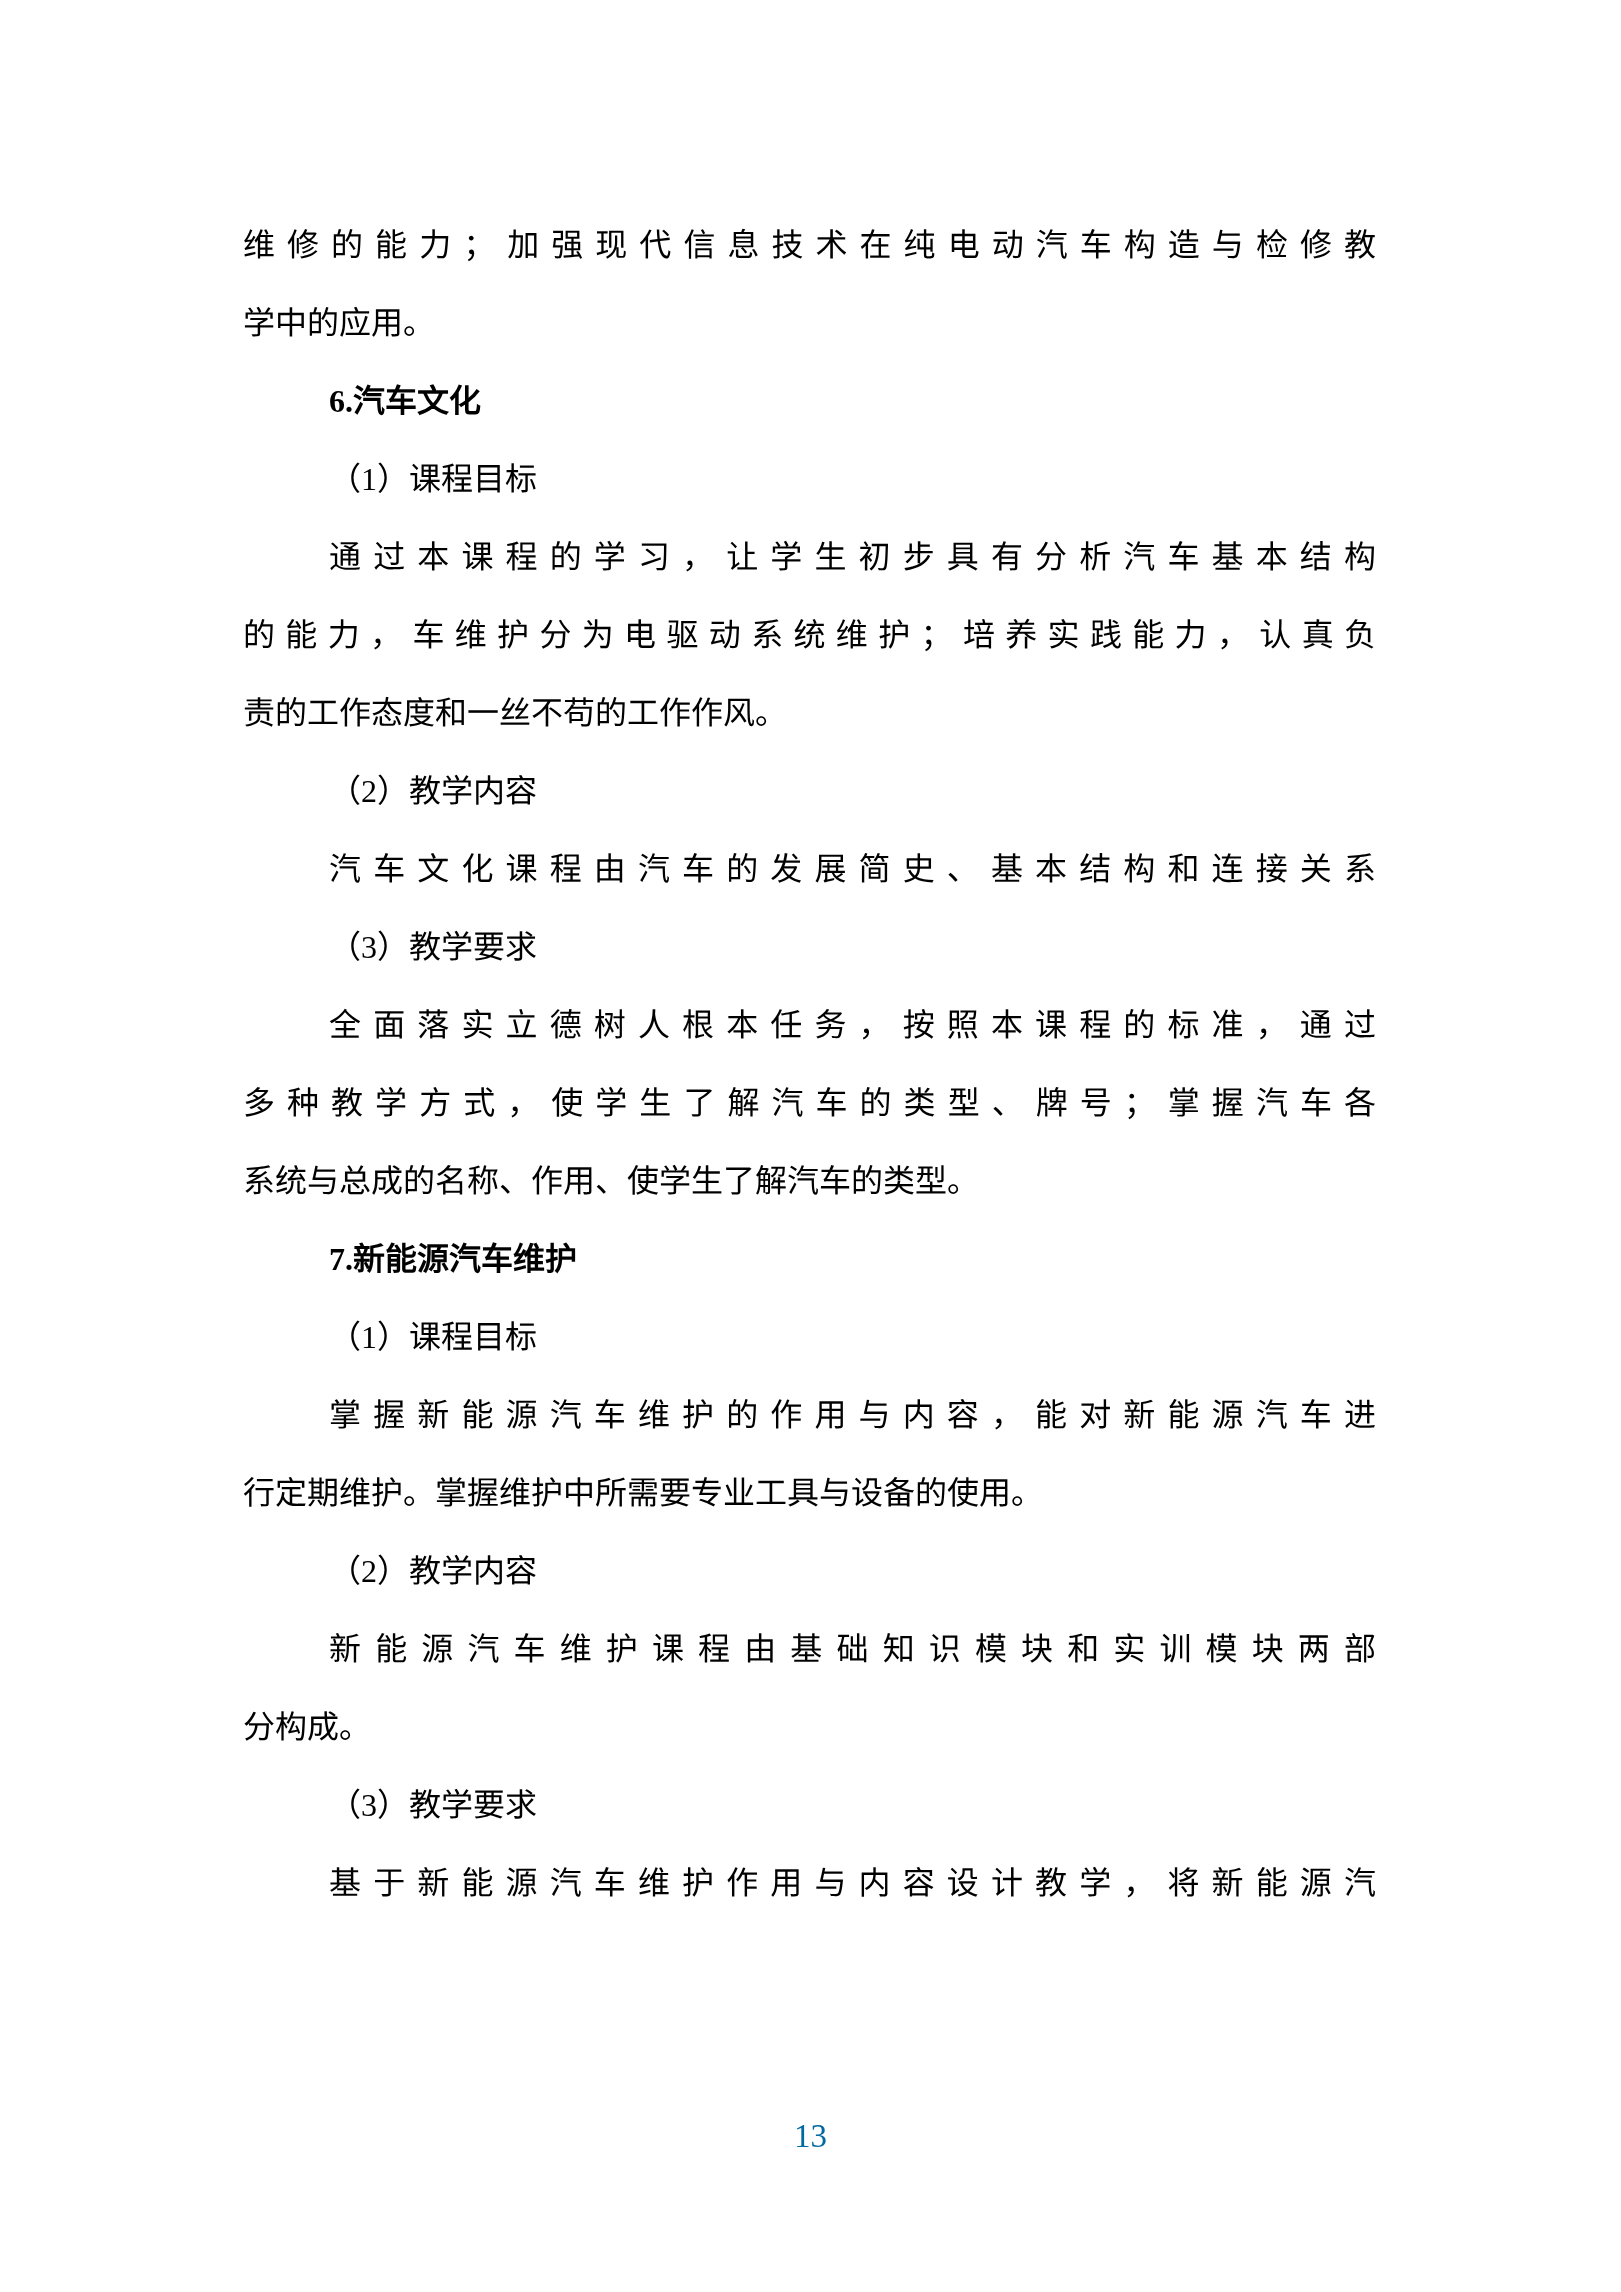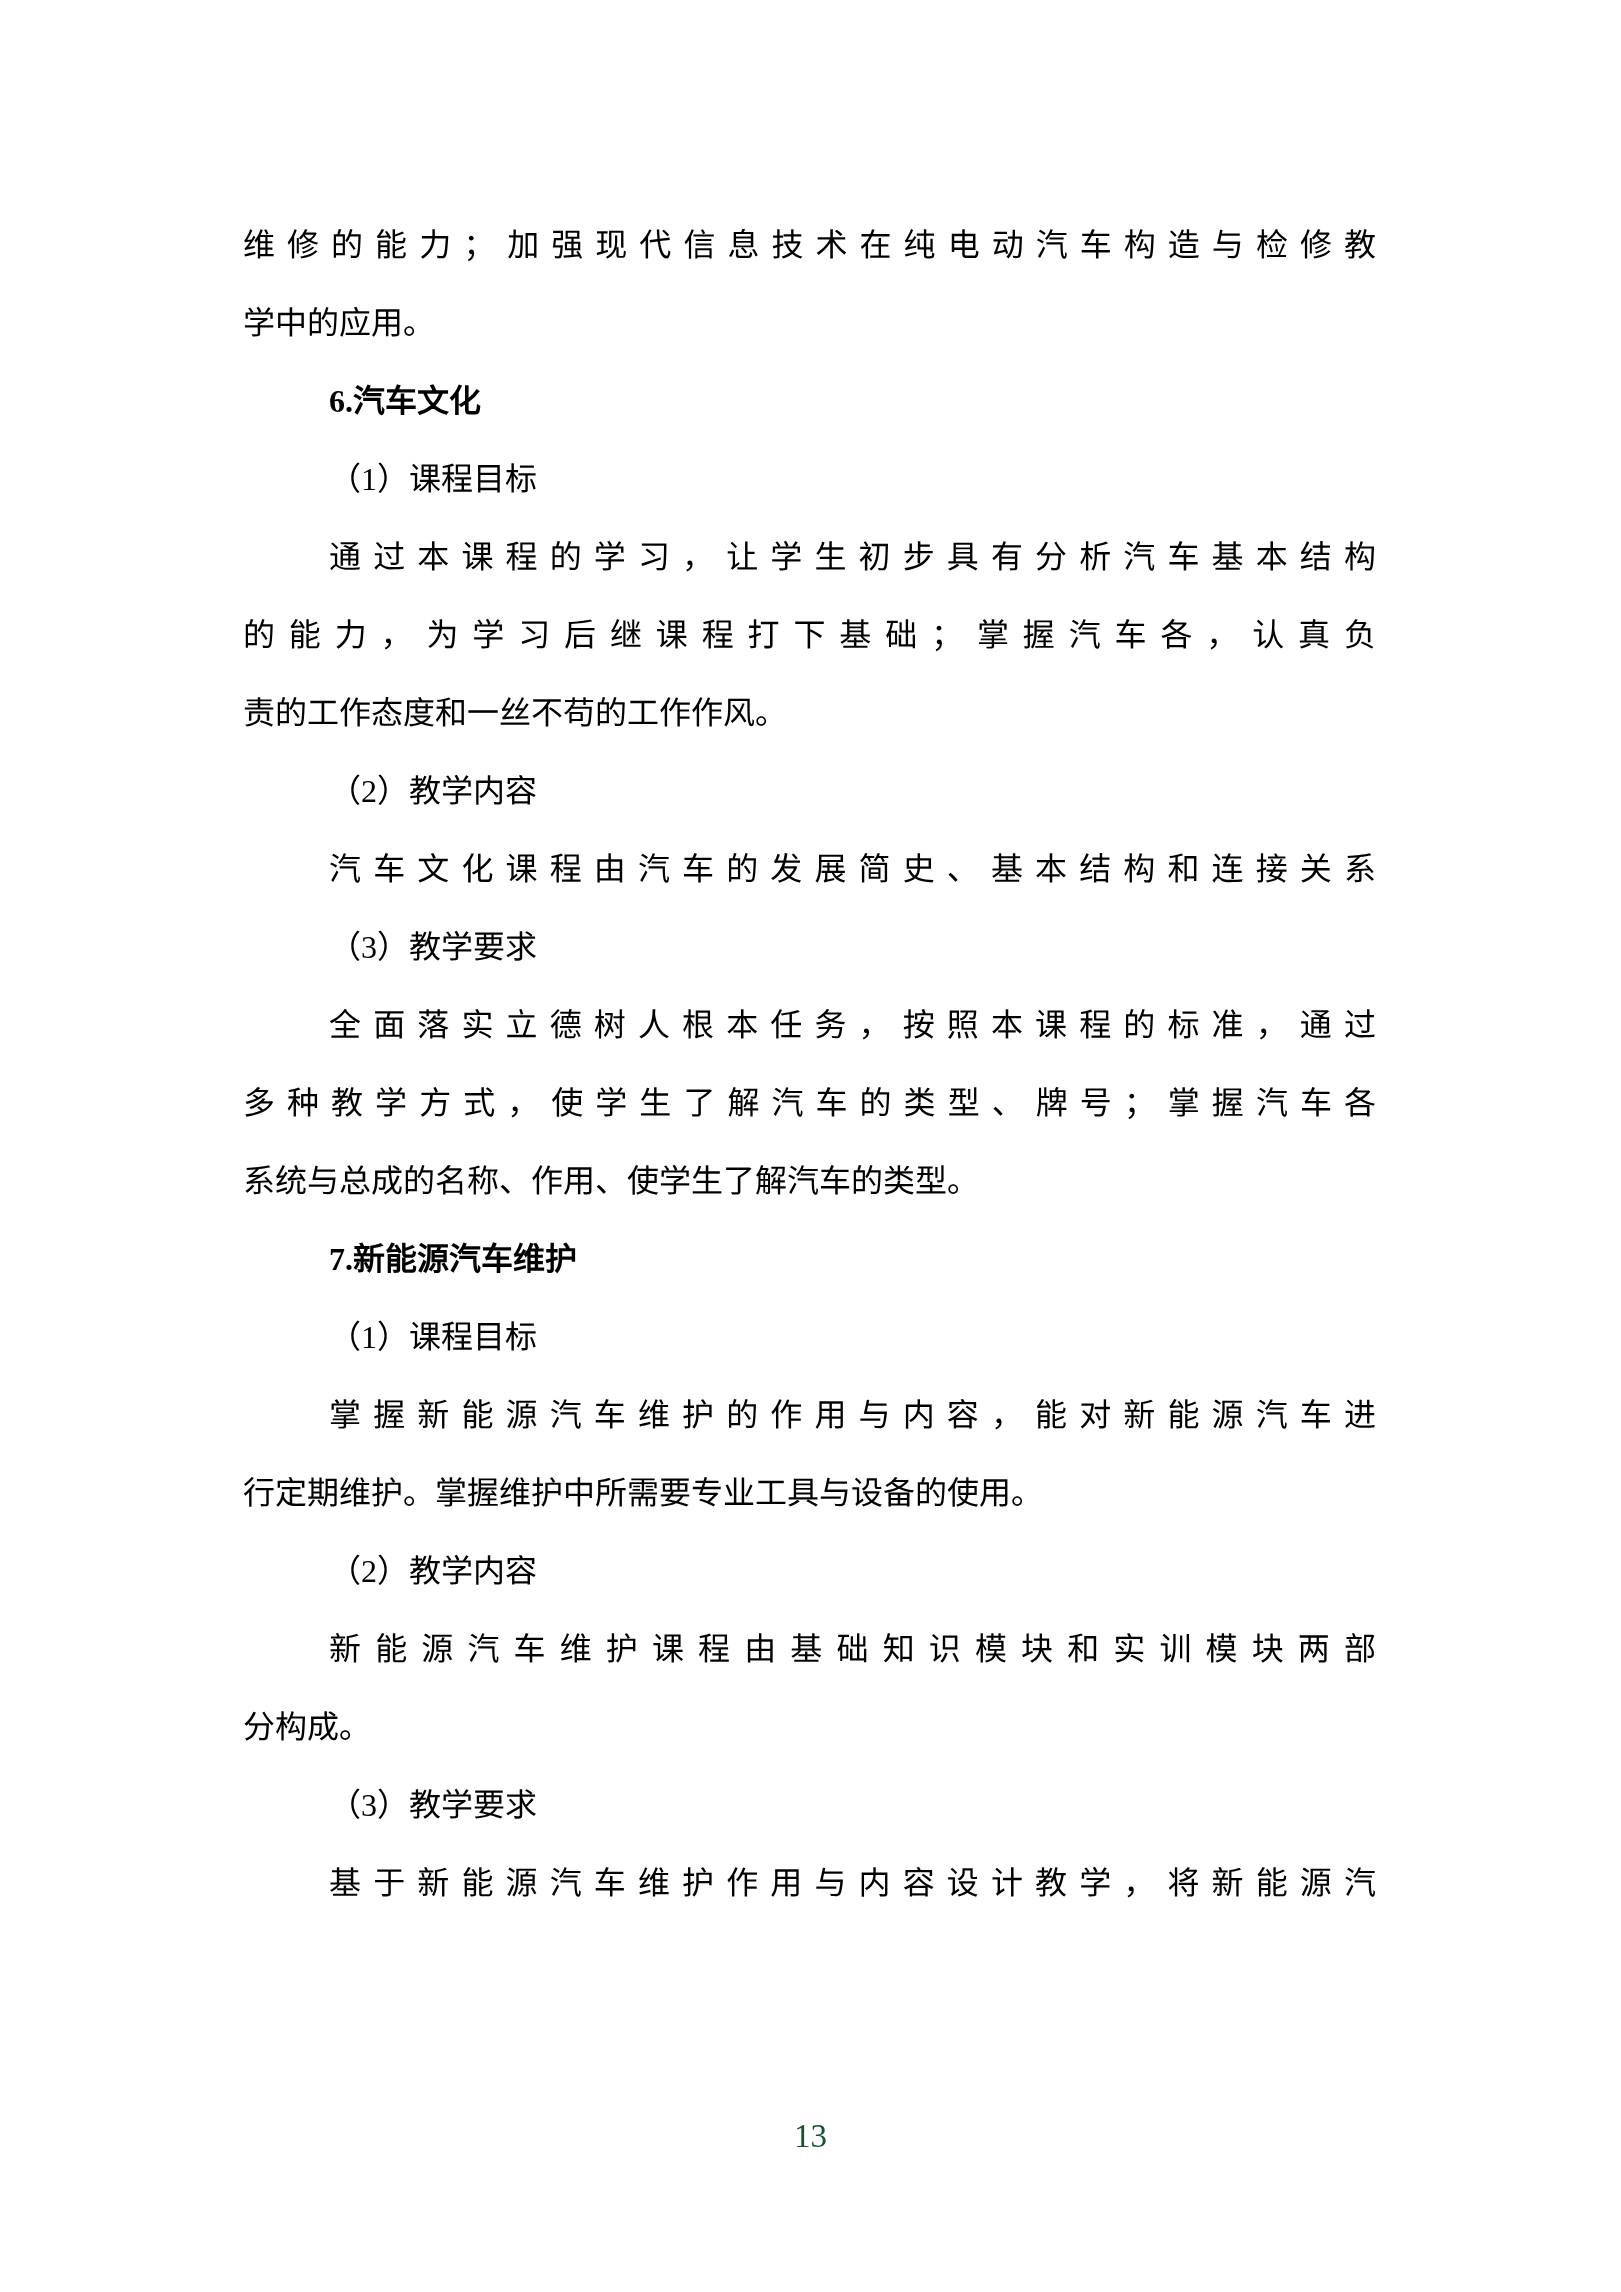--- a/index.html
+++ b/index.html
@@ -54,34 +54,34 @@
   .page-number {
     position: absolute;
     left: 0;
     top: 2117px;
     width: 1621px;
     height: 39px;
     line-height: 39px;
     text-align: center;
     font-size: 33px;
     font-family: "Liberation Serif", serif;
-    color: #14532d;
+    color: #0369a1;
   }
 </style>
 </head>
 <body>
 
 <div class="page">
   <div class="text-block">
       <div class="line fill">维修的能力；加强现代信息技术在纯电动汽车构造与检修教</div>
       <div class="line">学中的应用。</div>
       <div class="line heading indent">6.汽车文化</div>
       <div class="line indent">（1）课程目标</div>
       <div class="line indent fill">通过本课程的学习，让学生初步具有分析汽车基本结构</div>
-      <div class="line fill">的能力，为学习后继课程打下基础；掌握汽车各，认真负</div>
+      <div class="line fill">的能力，车维护分为电驱动系统维护；培养实践能力，认真负</div>
       <div class="line">责的工作态度和一丝不苟的工作作风。</div>
       <div class="line indent">（2）教学内容</div>
       <div class="line indent fill">汽车文化课程由汽车的发展简史、基本结构和连接关系</div>
       <div class="line indent">（3）教学要求</div>
       <div class="line indent fill">全面落实立德树人根本任务，按照本课程的标准，通过</div>
       <div class="line fill">多种教学方式，使学生了解汽车的类型、牌号；掌握汽车各</div>
       <div class="line">系统与总成的名称、作用、使学生了解汽车的类型。</div>
       <div class="line heading indent">7.新能源汽车维护</div>
       <div class="line indent">（1）课程目标</div>
       <div class="line indent fill">掌握新能源汽车维护的作用与内容，能对新能源汽车进</div>

